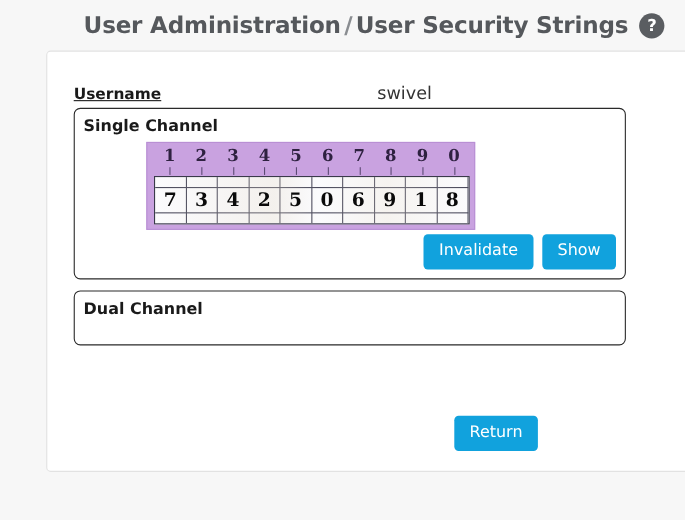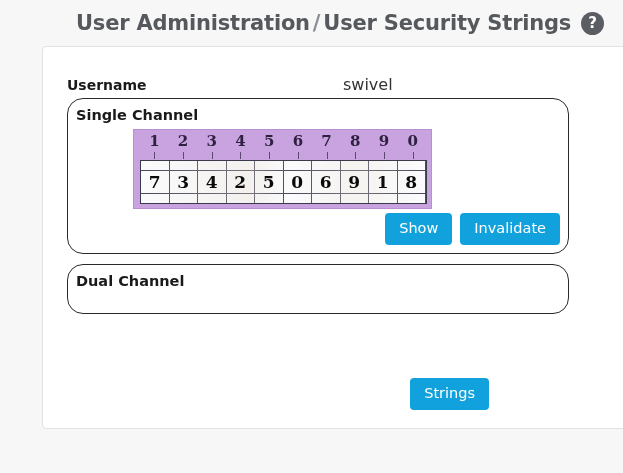--- a/index.html
+++ b/index.html
@@ -68,33 +68,34 @@
     top: 28px;
     width: 424px;
     display: flex;
     align-items: baseline;
   }
   .username-label {
     font-size: 14px;
     font-weight: bold;
     color: #1a1a1a;
     width: 276px;
+    text-decoration: underline;
   }
   .username-value {
     font-size: 16px;
     color: #333333;
   }
 
   
   .panel {
     position: absolute;
     left: 24px;
     width: 502px;
     border: 1px solid #2a2a2a;
-    border-radius: 16px;
+    border-radius: 6px;
     background: #ffffff;
   }
   .panel-single { top: 51px; height: 156px; }
   .panel-dual   { top: 217px; height: 50px; }
   .panel-mobile { top: 275px; height: 50px; }
 
   .panel-title {
     font-size: 14.5px;
     font-weight: bold;
     color: #1a1a1a;
@@ -280,27 +281,27 @@
             <span>1</span>
           </div>
         <div class="dcell">
             <span>8</span>
           </div>
         <div class="noise"></div>
       </div>
     </div>
 
     <div class="single-actions">
+      <button class="btn">Invalidate</button>
       <button class="btn">Show</button>
-      <button class="btn">Invalidate</button>
     </div>
   </div>
 
   <div class="panel panel-dual">
     <div class="panel-title">Dual Channel</div>
   </div>
 
 
   <div class="return-row">
-    <button class="btn">Strings</button>
+    <button class="btn">Return</button>
   </div>
 
 </div>
 
 </body></html>

